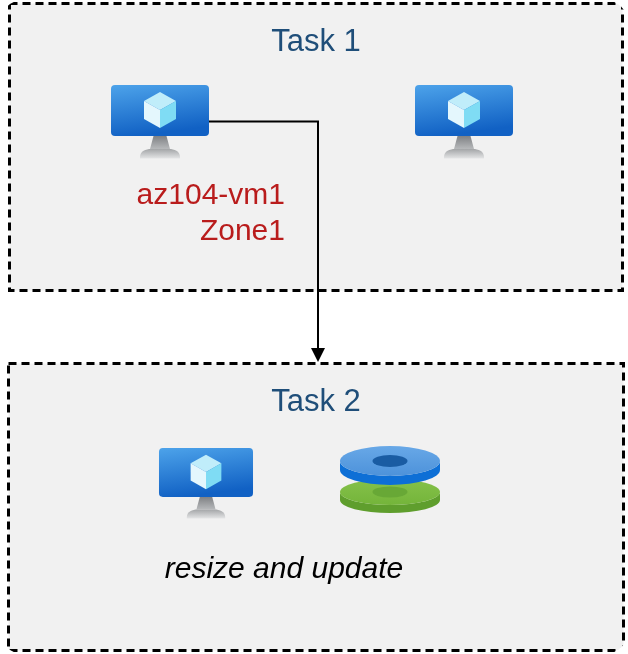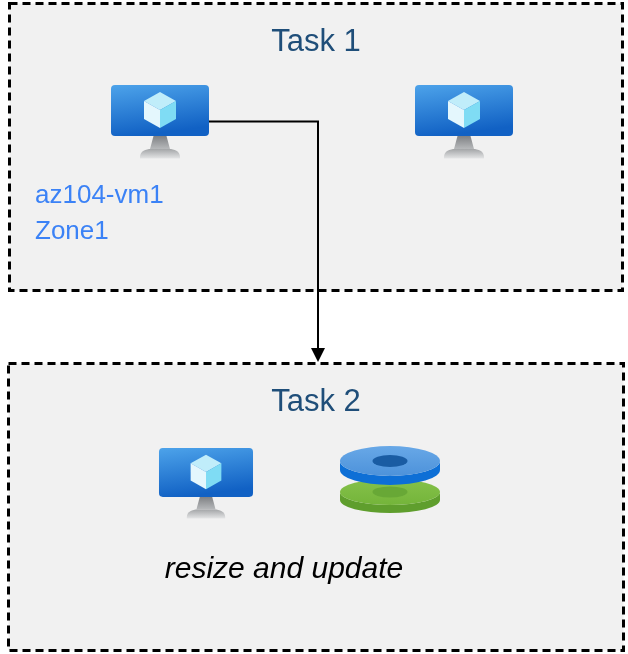--- a/index.html
+++ b/index.html
@@ -3,36 +3,37 @@
 <meta charset="utf-8">
 <style>
   html, body { margin: 0; padding: 0; background: #ffffff; }
   #canvas {
     position: relative;
     width: 628px;
     height: 654px;
     background: #ffffff;
     font-family: "Liberation Sans", sans-serif;
     overflow: hidden;
+    border-radius: 23px;
   }
   .abs { position: absolute; }
   .box-title {
     left: 9px;
     width: 614px;
     text-align: center;
     font-size: 31px;
     line-height: 34px;
     color: #1f4e79;
   }
   .vm-label {
     width: 250px;
-    text-align: left;
-    font-size: 26px;
+    text-align: right;
+    font-size: 30px;
     line-height: 36px;
-    color: #3b82f6;
+    color: #b91c1c;
   }
   .caption {
     text-align: center;
     font-size: 30px;
     line-height: 36px;
     color: #000000;
     font-style: italic;
   }
 </style>
 </head>

